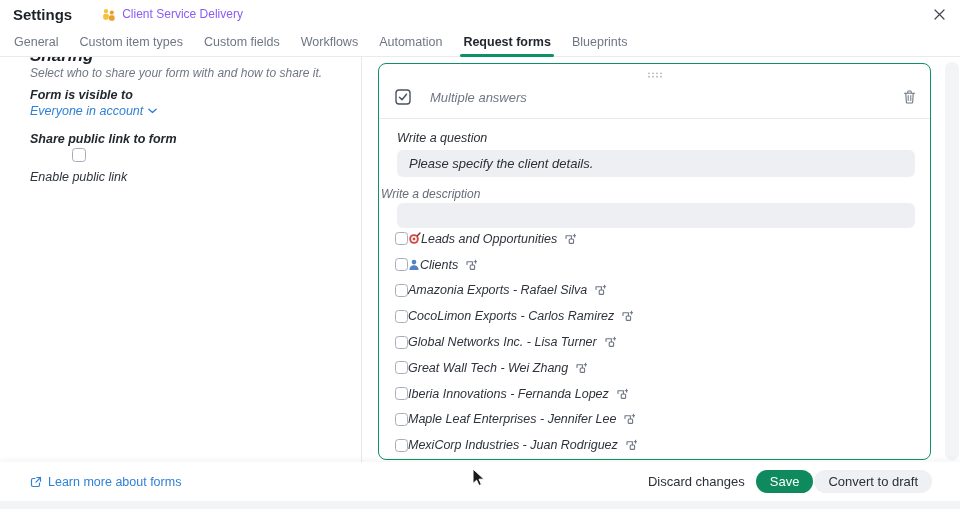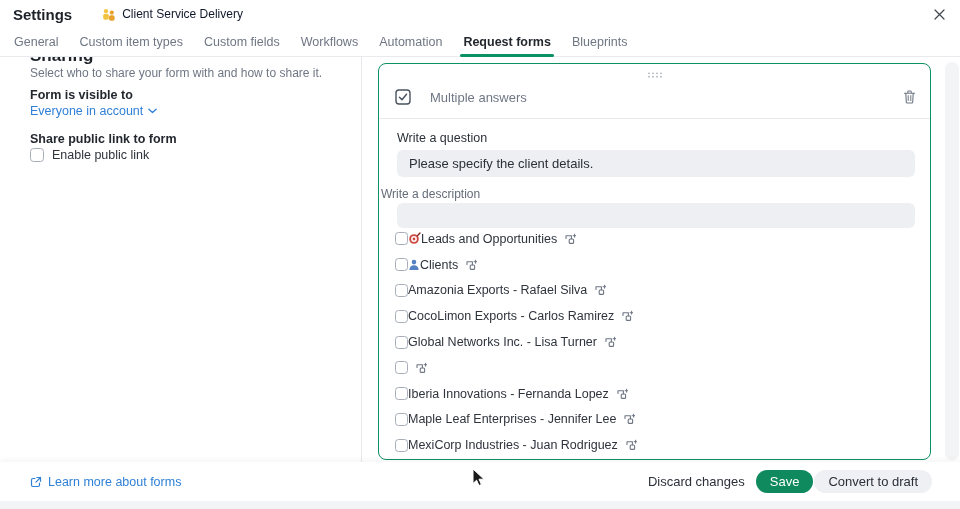--- a/index.html
+++ b/index.html
@@ -4,38 +4,38 @@
 <style>
   * { margin:0; padding:0; box-sizing:border-box; }
   html,body { background:#fff; }
   body { font-family:"Liberation Sans", sans-serif; }
   .app { position:relative; width:960px; height:509px; background:#fff; overflow:hidden; color:#23282f; }
 
   
   .hdr { position:absolute; top:0; left:0; right:0; height:28px; display:flex; align-items:center; padding-left:13px; }
   .hdr-title { font-size:15px; font-weight:700; color:#1d2129; }
   .space-chip { display:flex; align-items:center; margin-left:30px; gap:6px; }
-  .space-name { font-size:12px; color:#0f172a; }
+  .space-name { font-size:12px; color:#8b5cf6; }
   .close-btn { position:absolute; right:12px; top:5px; width:18px; height:18px; display:flex; align-items:center; justify-content:center; cursor:pointer; }
 
   
   .tabs { position:absolute; top:28px; left:0; right:0; height:29px; border-bottom:1px solid #e8eaed; display:flex; align-items:stretch; gap:21px; padding-left:14px; }
   .tab { position:relative; display:flex; align-items:center; font-size:12.5px; color:#6f7784; cursor:pointer; white-space:nowrap; }
   .tab.active { color:#23282f; font-weight:700; }
   .tab.active .underline { position:absolute; left:-3px; right:-3px; bottom:-1px; height:3px; border-radius:2px; background:#0c9162; }
 
   
-  .content { position:absolute; top:57px; left:0; right:0; bottom:47px; overflow:hidden; }
+  .content { position:absolute; top:57px; left:0; right:0; bottom:47px; overflow:hidden;font-style:italic; }
   .sidebar { position:absolute; left:0; top:0; bottom:0; width:362px; border-right:1px solid #e6e8eb; overflow:hidden; }
   .sliver { position:absolute; top:-11px; left:30px; font-size:17px; font-weight:700; color:#1d2129; }
   .sb-desc { position:absolute; top:9px; left:30px; font-size:12px; color:#6f7784; }
   .sb-label1 { position:absolute; top:31px; left:30px; font-size:12.5px; font-weight:700; color:#23282f; }
   .sb-drop { position:absolute; top:47px; left:30px; font-size:12.5px; color:#2f80d6; display:flex; align-items:center; gap:5px; cursor:pointer; }
   .sb-label2 { position:absolute; top:75px; left:30px; font-size:12.5px; font-weight:700; color:#23282f; }
-  .sb-check-row { position:absolute; top:91px; left:30px; display:flex; align-items:center; gap:8px; font-size:12.5px; color:#2e333c; }
+  .sb-check-row { position:absolute; top:91px; left:30px; display:flex; align-items:center; gap:8px; font-size:12.5px; color:#2e333c;flex-direction:column; }
   .cbx { width:14px; height:14px; border:1.4px solid #a6adb8; border-radius:3.5px; background:#fff; flex:0 0 auto; cursor:pointer; }
 
   
   .scroll-track { position:absolute; right:1px; top:5px; width:14px; height:398px; background:#f2f4f6; border-radius:7px; }
 
   
   .card { position:absolute; left:378px; top:6px; width:553px; height:397px; background:#fff; border:1.5px solid #0c9162; border-radius:8px; }
   .grip { position:absolute; top:8px; left:50%; transform:translateX(-50%); cursor:grab; }
   .card-head { position:absolute; top:22px; left:16px; right:14px; height:22px; display:flex; align-items:center; }
   .type-label { font-size:13px; color:#6f7784; margin-left:19px; flex:1; }
@@ -215,20 +215,21 @@
         </div>
         <div class="opt">
           <span class="cbx"></span>
           <span class="olabel">Global Networks Inc. - Lisa Turner</span>
           <svg class="br-ic" width="12" height="12">
               <use href="#ic-branch"></use>
             </svg>
         </div>
         <div class="opt">
           <span class="cbx"></span>
+          <span class="olabel">Great Wall Tech - Wei Zhang</span>
           <svg class="br-ic" width="12" height="12">
               <use href="#ic-branch"></use>
             </svg>
         </div>
         <div class="opt">
           <span class="cbx"></span>
           <span class="olabel">Iberia Innovations - Fernanda Lopez</span>
           <svg class="br-ic" width="12" height="12">
               <use href="#ic-branch"></use>
             </svg>

